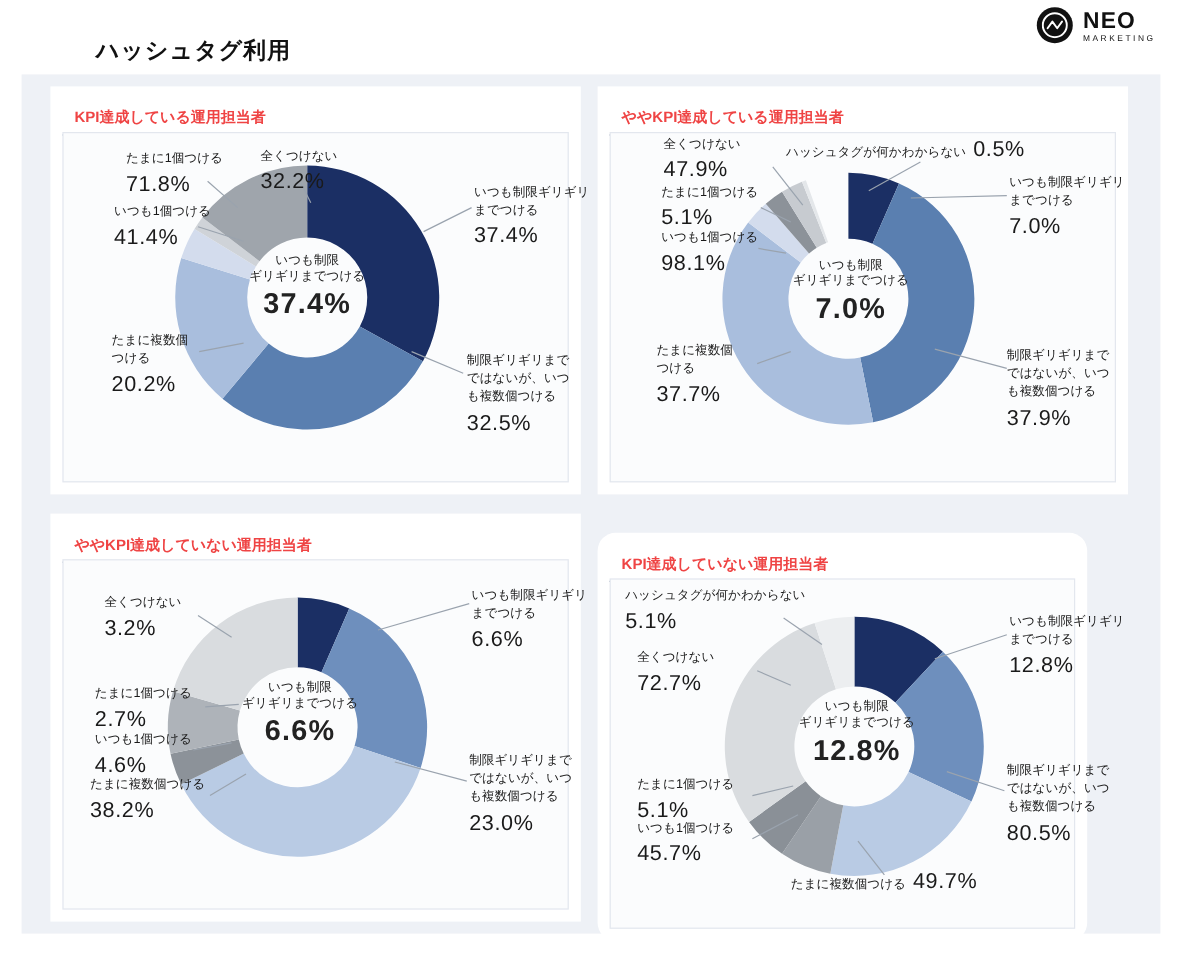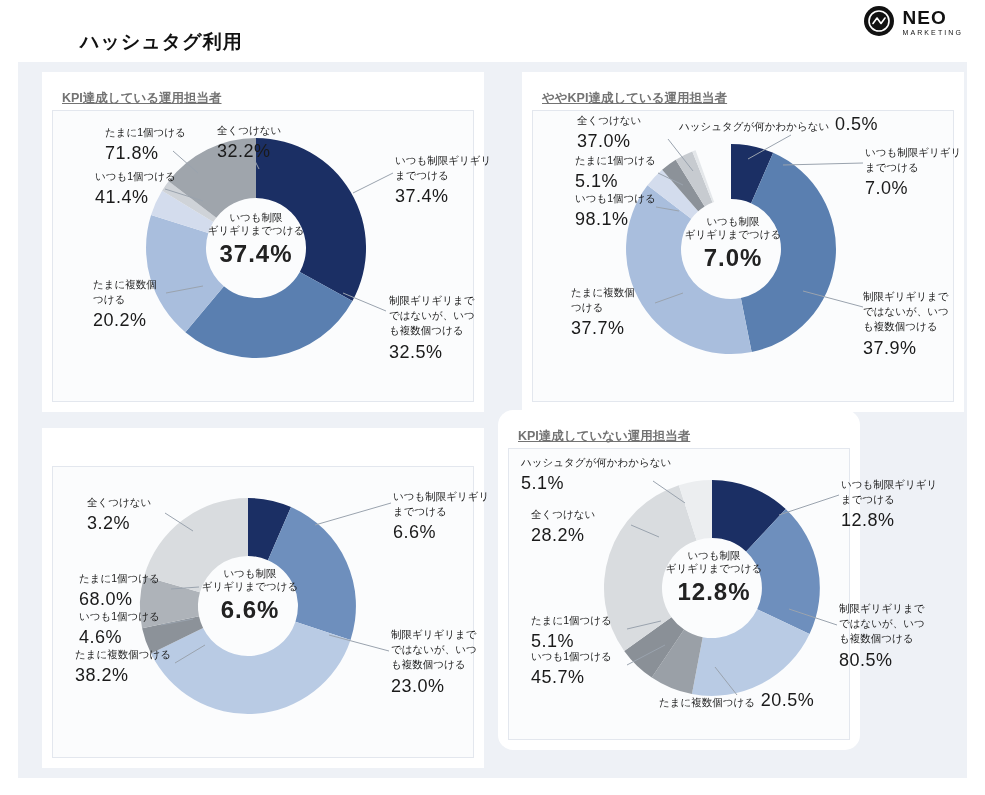--- a/index.html
+++ b/index.html
@@ -32,26 +32,25 @@
   .logo-sub{font-size:7px;letter-spacing:2.1px;color:#111;margin-top:2px;}
 
   .board{
     position:absolute;left:18px;top:62px;width:949px;height:716px;
     background:#eef1f6;
   }
   .panel{
     position:absolute;background:#ffffff;
   }
   .panel-head{
-    font-size:12.5px;font-weight:bold;color:#737373;
+    font-size:12.5px;font-weight:bold;color:#ef4444;
     padding:10px 0 5px 10px;
     display:inline-block;
     border-bottom:1.5px solid #16335e;
     margin:8px 0 0 10px;
-    text-decoration:underline;
   }
   .chart-area{
     position:absolute;left:10px;right:10px;top:38px;bottom:10px;
     background:#fbfcfd;border:1px solid #e3e7ee;
   }
   .chart-wrap{position:absolute;inset:0;}
   .donut-svg{position:absolute;}
   .center-lbl{
     position:absolute;text-align:center;line-height:1.25;
     font-size:10.5px;color:#222;
@@ -135,21 +134,21 @@
         <div class="lbl" style="left:342px;top:42px;width:104px;">
           <span class="pre">いつも制限ギリギリ<br>までつける</span><br><b>37.4%</b>
         </div>
         <div class="lbl" style="left:336px;top:182px;width:106px;">
           <span class="pre">制限ギリギリまで<br>ではないが、いつ<br>も複数個つける</span><br><b>32.5%</b>
         </div>
       </div>
     </div>
   </div>
 
-  <div class="panel" style="left:480px;top:10px;width:442px;height:340px;margin-left:24px;">
+  <div class="panel" style="left:480px;top:10px;width:442px;height:340px;">
     <div class="panel-head">ややKPI達成している運用担当者</div>
     <div class="chart-area">
       <div class="chart-wrap">
         <svg class="donut-svg" style="left:78px;top:18px;" width="240" height="240" viewBox="0 0 240 240">
           <g transform="translate(120,120)">
 
             <path d="M 0 -105 A 105 105 0 0 1 42.17 -96.15 L 20.08 -45.79 A 50 50 0 0 0 0 -50 Z" fill="#1b2f64"></path>
 
             <path d="M 42.17 -96.15 A 105 105 0 0 1 20.64 102.95 L 9.83 49.02 A 50 50 0 0 0 20.08 -45.79 Z" fill="#5a7fb0"></path>
 
@@ -174,21 +173,21 @@
           <polyline class="lead" points="135,28 160,60"></polyline>
           <polyline class="lead" points="258,24 215,48"></polyline>
           <polyline class="lead" points="125,62 150,74"></polyline>
           <polyline class="lead" points="123,96 146,100"></polyline>
           <polyline class="lead" points="122,192 150,182"></polyline>
           <polyline class="lead" points="330,52 250,54"></polyline>
           <polyline class="lead" points="330,196 270,180"></polyline>
         </svg>
 
         <div class="lbl" style="left:44px;top:2px;width:94px;">
-          <span>全くつけない</span><br><b>37.0%</b>
+          <span>全くつけない</span><br><b>47.9%</b>
         </div>
         <div class="lbl" style="left:146px;top:0px;width:200px;">
           <span>ハッシュタグが何かわからない</span>&nbsp;&nbsp;<b>0.5%</b>
         </div>
         <div class="lbl" style="left:42px;top:42px;width:100px;">
           <span>たまに1個つける</span><br><b>5.1%</b>
         </div>
         <div class="lbl" style="left:42px;top:80px;width:100px;">
           <span>いつも1個つける</span><br><b>98.1%</b>
         </div>
@@ -199,20 +198,21 @@
           <span class="pre">いつも制限ギリギリ<br>までつける</span><br><b>7.0%</b>
         </div>
         <div class="lbl" style="left:330px;top:178px;width:108px;">
           <span class="pre">制限ギリギリまで<br>ではないが、いつ<br>も複数個つける</span><br><b>37.9%</b>
         </div>
       </div>
     </div>
   </div>
 
   <div class="panel" style="left:24px;top:366px;width:442px;height:340px;">
+    <div class="panel-head">ややKPI達成していない運用担当者</div>
     <div class="chart-area">
       <div class="chart-wrap">
         <svg class="donut-svg" style="left:70px;top:14px;" width="250" height="250" viewBox="0 0 250 250">
           <g transform="translate(125,125)">
 
             <path d="M 0 -108 A 108 108 0 0 1 43.01 -98.94 L 19.91 -45.81 A 50 50 0 0 0 0 -50 Z" fill="#1b2f64"></path>
 
             <path d="M 43.01 -98.94 A 108 108 0 0 1 102.51 33.93 L 47.46 15.71 A 50 50 0 0 0 19.91 -45.81 Z" fill="#6e8fbd"></path>
 
             <path d="M 102.51 33.93 A 108 108 0 0 1 -97.00 47.54 L -44.91 22.01 A 50 50 0 0 0 47.46 15.71 Z" fill="#b9cbe4"></path>
@@ -236,39 +236,39 @@
           <polyline class="lead" points="108,158 140,152"></polyline>
           <polyline class="lead" points="122,196 152,178"></polyline>
           <polyline class="lead" points="338,36 262,58"></polyline>
           <polyline class="lead" points="336,184 276,168"></polyline>
         </svg>
 
         <div class="lbl" style="left:34px;top:28px;width:96px;">
           <span>全くつけない</span><br><b>3.2%</b>
         </div>
         <div class="lbl" style="left:26px;top:104px;width:104px;">
-          <span>たまに1個つける</span><br><b>68.0%</b>
+          <span>たまに1個つける</span><br><b>2.7%</b>
         </div>
         <div class="lbl" style="left:26px;top:142px;width:104px;">
           <span>いつも1個つける</span><br><b>4.6%</b>
         </div>
         <div class="lbl" style="left:22px;top:180px;width:120px;">
           <span>たまに複数個つける</span><br><b>38.2%</b>
         </div>
         <div class="lbl" style="left:340px;top:22px;width:106px;">
           <span class="pre">いつも制限ギリギリ<br>までつける</span><br><b>6.6%</b>
         </div>
         <div class="lbl" style="left:338px;top:160px;width:106px;">
           <span class="pre">制限ギリギリまで<br>ではないが、いつ<br>も複数個つける</span><br><b>23.0%</b>
         </div>
       </div>
     </div>
   </div>
 
-  <div class="panel" style="left:480px;top:348px;width:362px;height:340px;border-radius:15px;">
+  <div class="panel" style="left:480px;top:382px;width:408px;height:340px;border-radius:15px;">
     <div class="panel-head">KPI達成していない運用担当者</div>
     <div class="chart-area">
       <div class="chart-wrap">
         <svg class="donut-svg" style="left:78px;top:14px;" width="250" height="250" viewBox="0 0 250 250">
           <g transform="translate(125,125)">
 
             <path d="M 0 -108 A 108 108 0 0 1 73.71 -78.88 L 34.13 -36.52 A 50 50 0 0 0 0 -50 Z" fill="#1b2f64"></path>
 
             <path d="M 73.71 -78.88 A 108 108 0 0 1 97.54 45.92 L 45.16 21.26 A 50 50 0 0 0 34.13 -36.52 Z" fill="#6e8fbd"></path>
 
@@ -296,30 +296,30 @@
           <polyline class="lead" points="118,216 156,196"></polyline>
           <polyline class="lead" points="228,246 206,218"></polyline>
           <polyline class="lead" points="330,46 270,66"></polyline>
           <polyline class="lead" points="328,176 280,160"></polyline>
         </svg>
 
         <div class="lbl" style="left:12px;top:6px;width:190px;">
           <span>ハッシュタグが何かわからない</span><br><b>5.1%</b>
         </div>
         <div class="lbl" style="left:22px;top:58px;width:104px;">
-          <span>全くつけない</span><br><b>28.2%</b>
+          <span>全くつけない</span><br><b>72.7%</b>
         </div>
         <div class="lbl" style="left:22px;top:164px;width:104px;">
           <span>たまに1個つける</span><br><b>5.1%</b>
         </div>
         <div class="lbl" style="left:22px;top:200px;width:104px;">
           <span>いつも1個つける</span><br><b>45.7%</b>
         </div>
         <div class="lbl" style="left:150px;top:238px;width:190px;">
-          <span>たまに複数個つける</span>&nbsp;&nbsp;<b>20.5%</b>
+          <span>たまに複数個つける</span>&nbsp;&nbsp;<b>49.7%</b>
         </div>
         <div class="lbl" style="left:332px;top:28px;width:108px;">
           <span class="pre">いつも制限ギリギリ<br>までつける</span><br><b>12.8%</b>
         </div>
         <div class="lbl" style="left:330px;top:152px;width:108px;">
           <span class="pre">制限ギリギリまで<br>ではないが、いつ<br>も複数個つける</span><br><b>80.5%</b>
         </div>
       </div>
     </div>
   </div>

